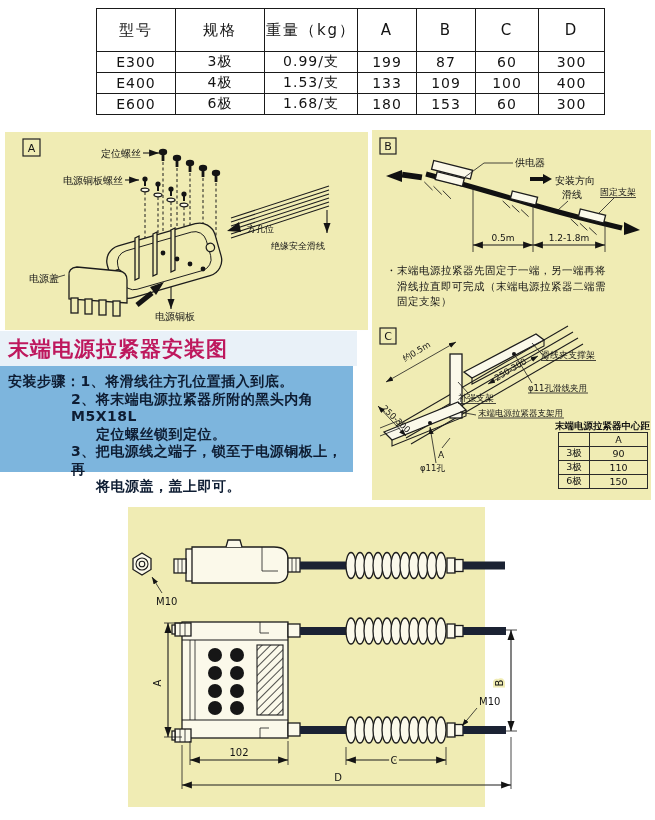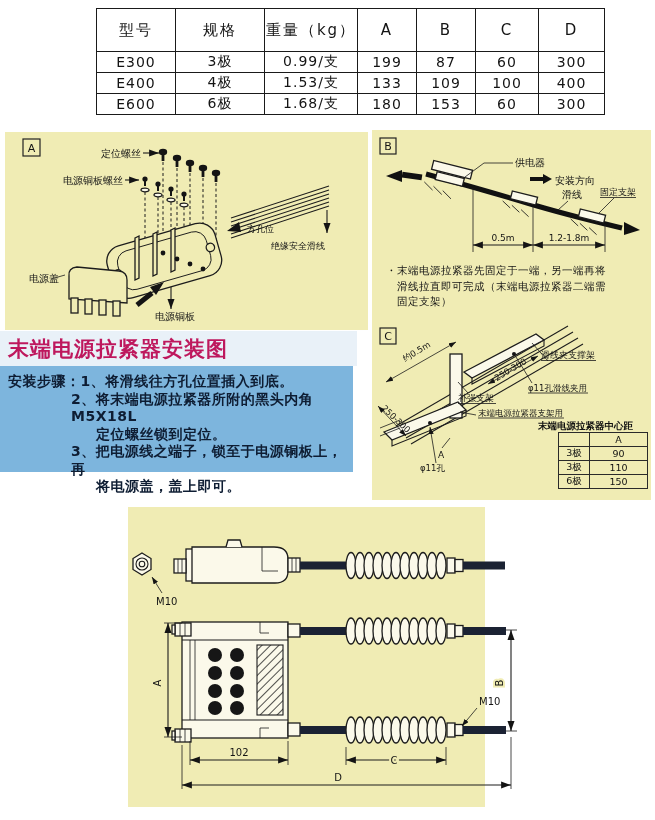--- a/index.html
+++ b/index.html
@@ -27,21 +27,21 @@
   .steps{position:absolute;left:0;top:366px;width:353px;height:106px;background:#7db5dd;
         box-sizing:border-box;padding:7px 0 0 8px;font-size:14px;line-height:17.5px;
         font-weight:600;color:#0e1d33;letter-spacing:0.5px;}
   .steps .ind1{padding-left:63px;}
   .steps .ind2{padding-left:88px;}
 
   
   .note{position:absolute;left:14px;top:133px;width:264px;font-size:10.5px;line-height:15.5px;
         color:#151515;font-weight:400;letter-spacing:0.5px;}
   .note .cont{padding-left:11px;}
-  .mini-title{position:absolute;left:166px;top:290px;font-size:9.5px;font-weight:600;color:#111;text-align:center;}
+  .mini-title{position:absolute;left:183px;top:290px;font-size:9.5px;font-weight:600;color:#111;text-align:center;}
   .mini-table{position:absolute;left:186px;top:302px;border-collapse:collapse;}
   .mini-table td{border:1px solid #2a2a2a;font-size:9.5px;color:#111;text-align:center;
         height:13px;padding:0;}
   .mini-table .c1{width:30px;} .mini-table .c2{width:57px;}
 
   
   svg text{font-family:"DejaVu Sans",sans-serif;fill:#141414;}
   .lbl10{font-size:10px;} .lbl9{font-size:9px;} .lbl85{font-size:8.5px;}
   .tag-t{font-size:11px;}
   .dim-t{font-size:10px;}

